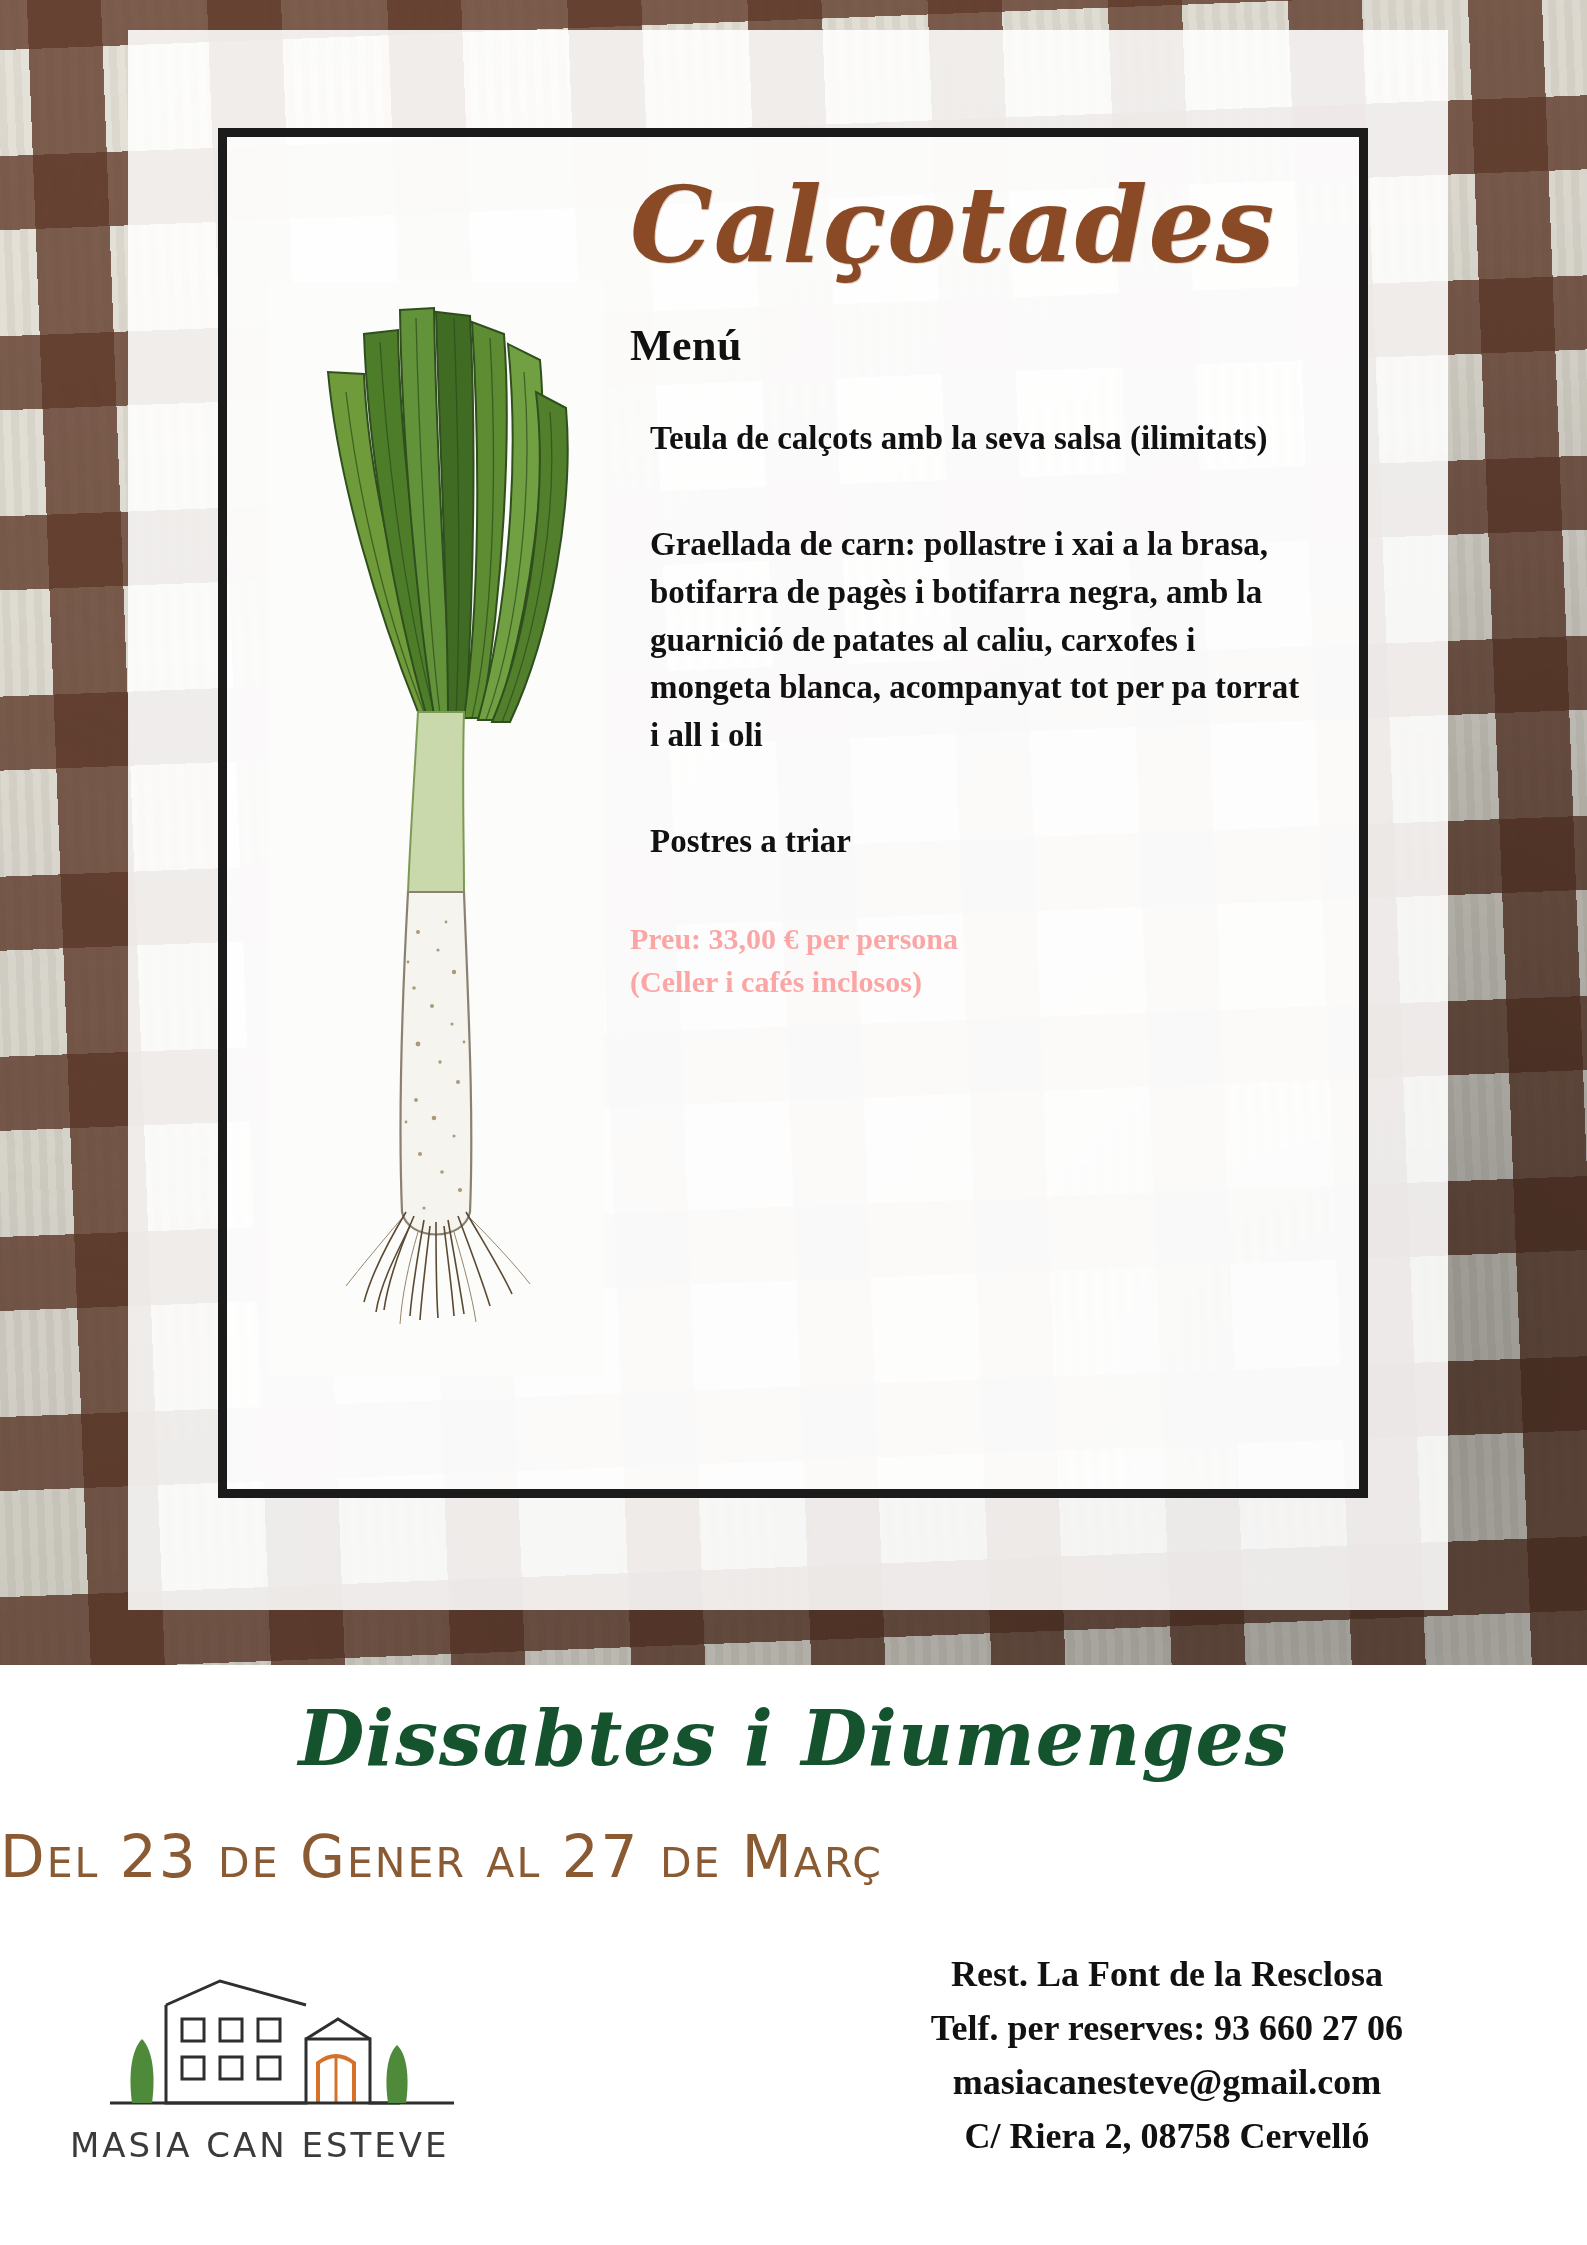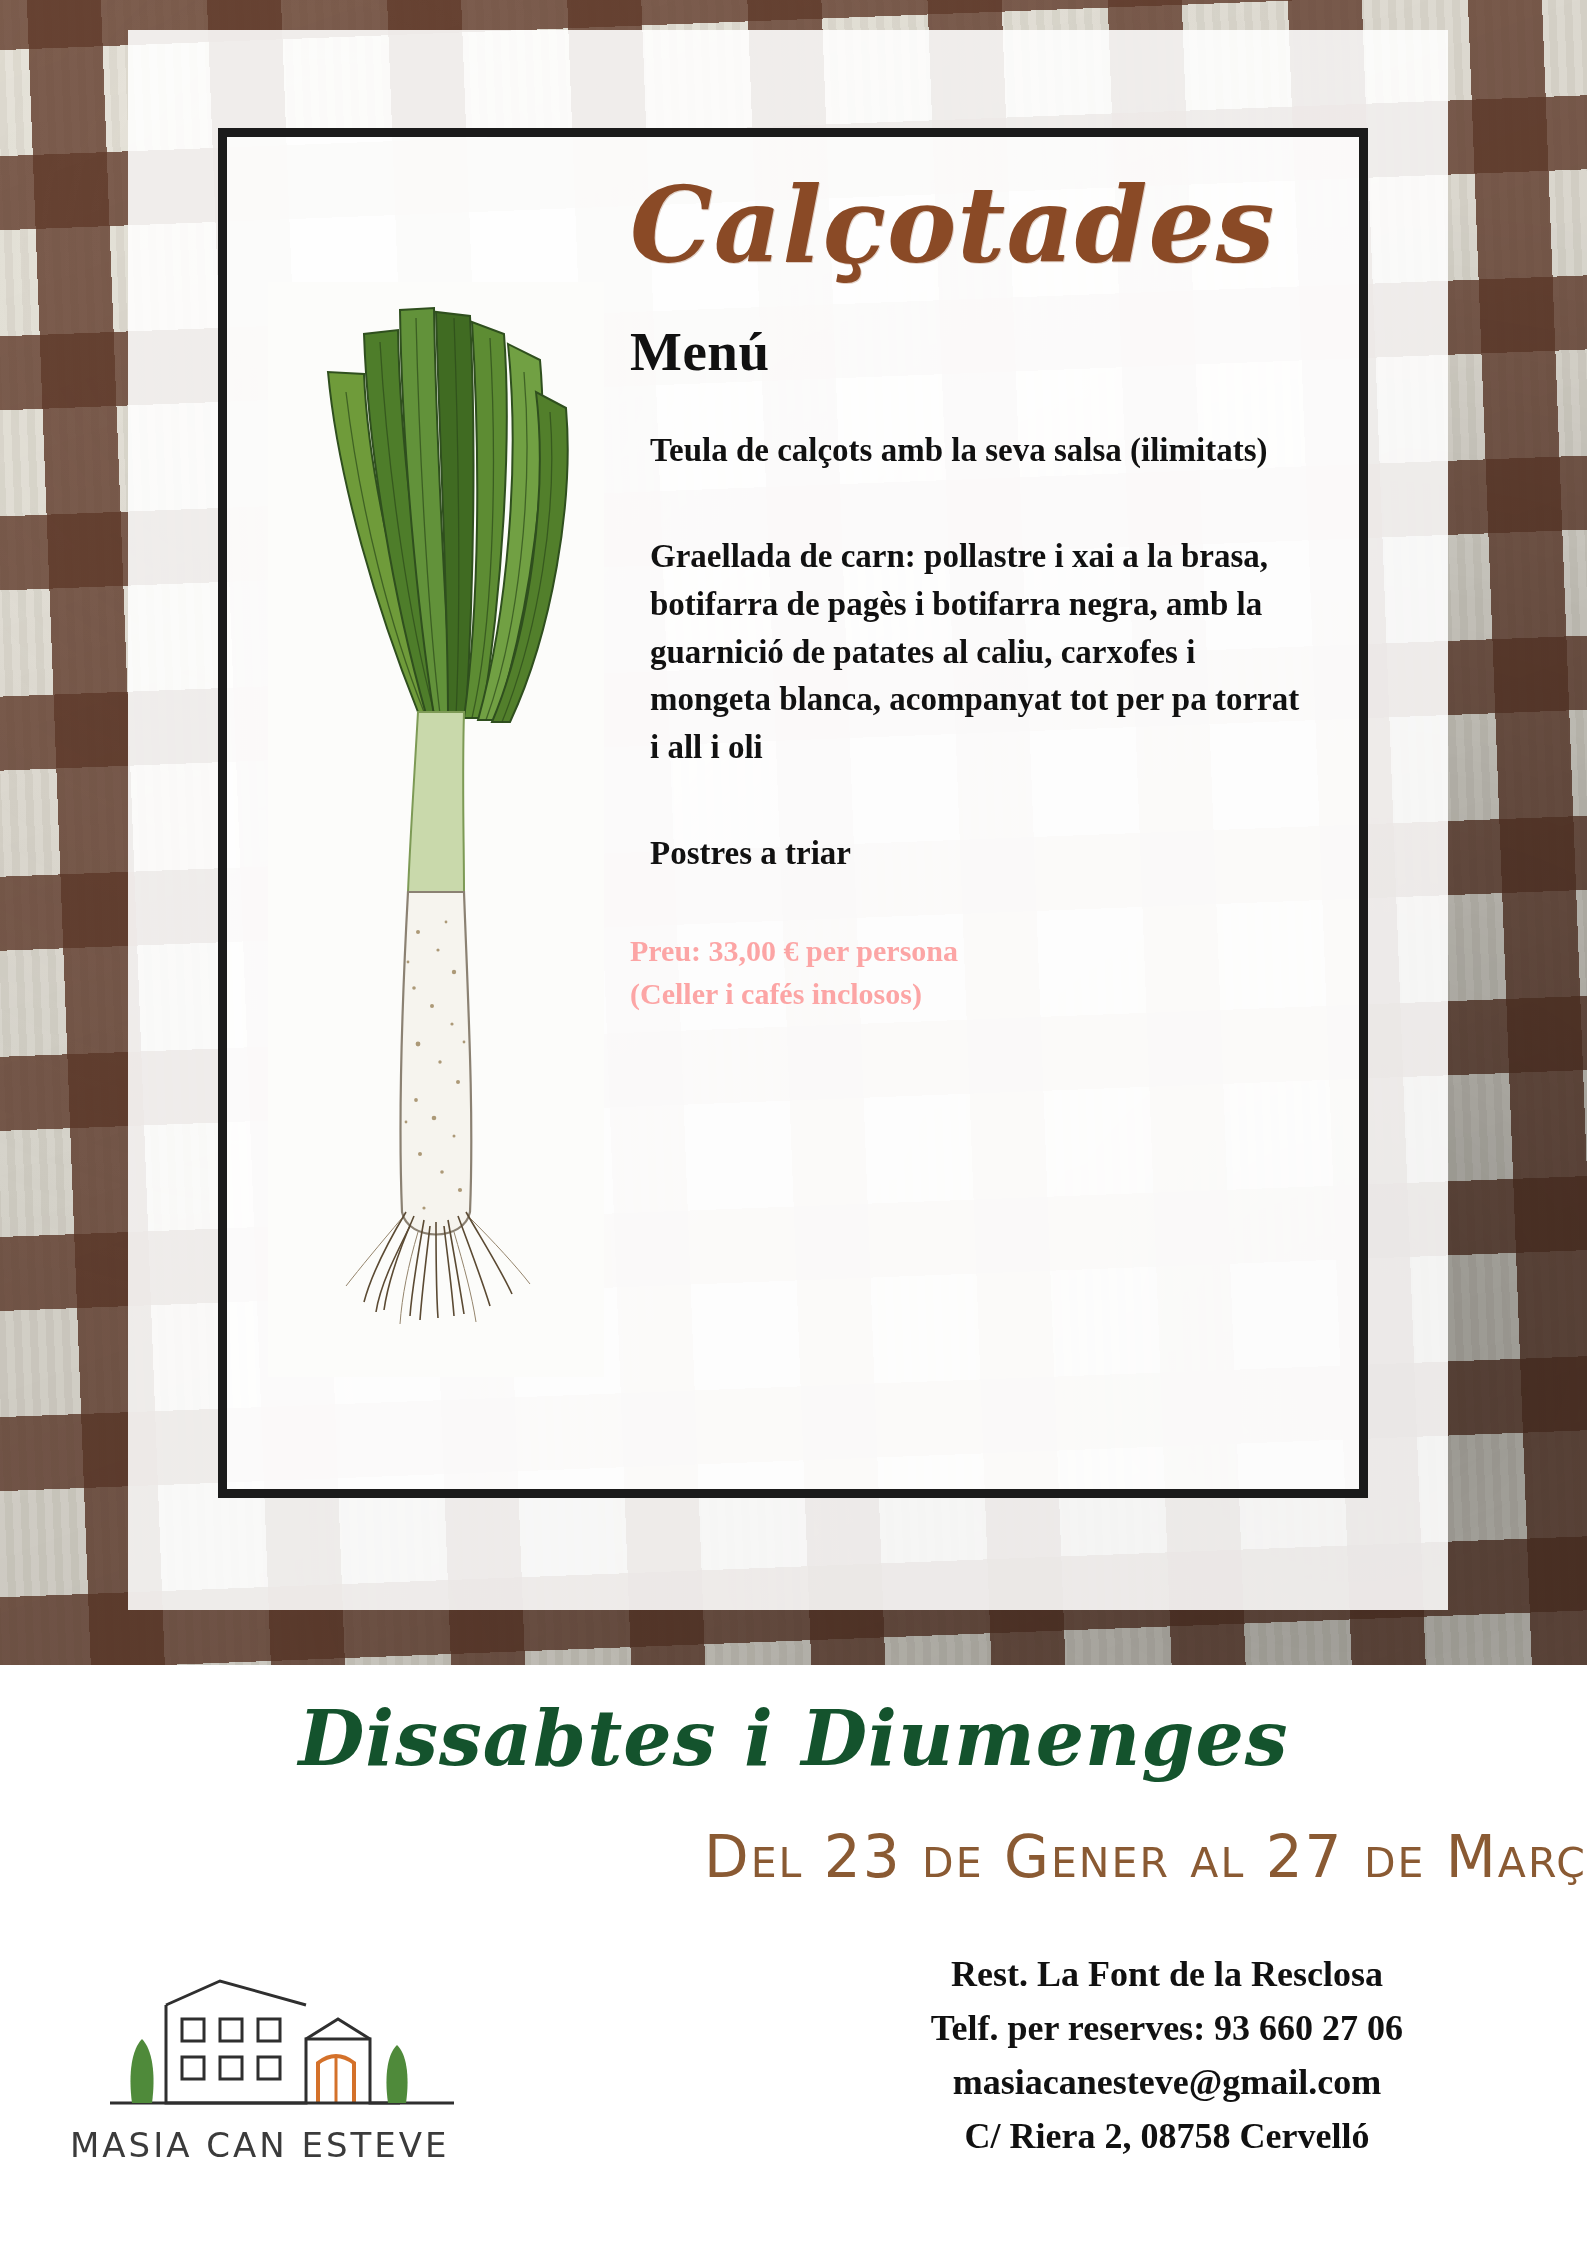--- a/index.html
+++ b/index.html
@@ -108,21 +108,21 @@
     font-size: 104px;
     margin-top: 24px;
   }
   .title-line2 {
     font-size: 104px;
     margin-top: 14px;
   }
   .menu-word {
     font-family: "Liberation Serif", serif;
     font-weight: bold;
-    font-size: 55px;
+    font-size: 44px;
     color: #111111;
     margin-top: 42px;
     letter-spacing: 0.5px;
   }
   .menu-item {
     font-family: "Liberation Serif", serif;
     font-weight: bold;
     font-size: 33px;
     color: #111111;
     line-height: 1.45;
@@ -155,21 +155,21 @@
     font-style: italic;
     font-weight: bold;
     font-size: 76px;
     color: #14532d;
     letter-spacing: 1px;
   }
   .dates-line {
     position: absolute;
     left: 0; top: 158px;
     width: 1587px;
-    text-align: right;
+    text-align: left;
     font-family: "DejaVu Sans", sans-serif;
     font-size: 58px;
     color: #8a5a33;
     letter-spacing: 2px;
     font-variant: small-caps;
   }
 
   
   .logo-wrap {
     position: absolute;

